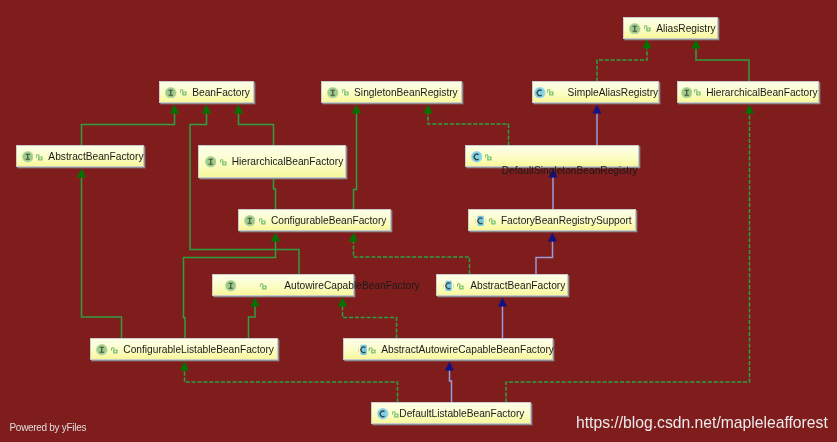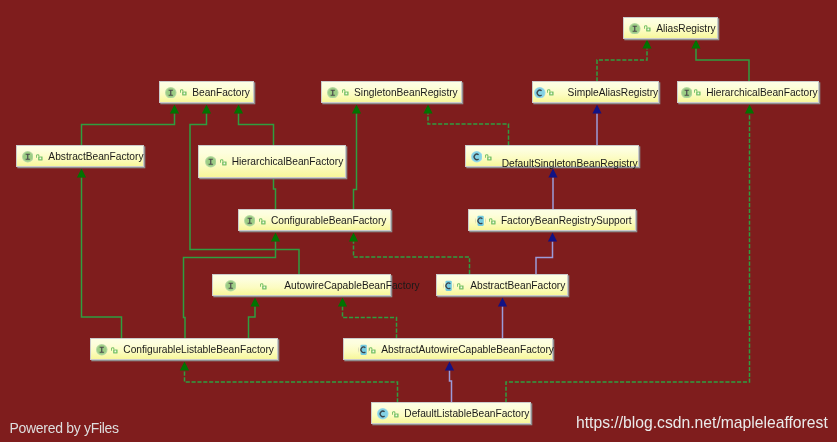--- a/index.html
+++ b/index.html
@@ -10,21 +10,21 @@
   svg#edges{position:absolute;left:0;top:0;width:837px;height:442px;overflow:visible;}
   .node{position:absolute;box-sizing:border-box;
         border:1px solid #cbcbcb;
         background:linear-gradient(180deg,#fdfee4 0%,#fdfedd 22%,#fcfcc2 62%,#f7f79a 100%);
         display:flex;align-items:center;white-space:nowrap;
         box-shadow:1.3px 1.3px 0 0 #8f8f8f;}
   .node .ico{flex:0 0 auto;display:block;position:relative;top:0.8px;}
   .node .lock{flex:0 0 auto;display:block;position:relative;top:1.1px;}
   .node .nlabel{font-size:10.2px;line-height:10px;color:#1a1a1a;}
   .watermark{position:absolute;white-space:nowrap;}
-  #wm-yfiles{left:9.5px;top:422.5px;font-size:14px;line-height:10px;color:#dedede;letter-spacing:-0.3px;}
+  #wm-yfiles{left:9.5px;top:422.5px;font-size:10px;line-height:10px;color:#dedede;letter-spacing:-0.3px;}
   #wm-csdn{left:576px;top:414.6px;font-size:15.7px;line-height:16px;color:#eaeaea;letter-spacing:0.0px;}
 </style>
 </head>
 <body>
 
 <div id="diagram">
   <svg id="edges" viewBox="0 0 837 442" width="837" height="442">
       <g>
         <polyline points="81.5,145.5 81.5,124.5 174.5,124.5 174.5,113.4" fill="none" stroke="#2f9e40" stroke-width="1.5" stroke-linecap="butt" stroke-linejoin="miter"></polyline>
         <polygon points="174.5,104.5 179.1,113.4 169.9,113.4" fill="#017301"></polygon>
@@ -218,21 +218,21 @@
           <circle cx="11.5" cy="11.5" r="11.5" fill="#a0dceb"></circle>
           <circle cx="11.5" cy="11.5" r="9.8" fill="#84d2e5"></circle>
           <path d="M15.2 7.6a5.4 5.4 0 1 0 0 8.2" fill="none" stroke="#3a474d" stroke-width="2.7"></path>
         </svg>
         <i style="display:inline-block;width:3.5px"></i>
         <svg class="lock" width="7" height="7" viewBox="0 0 70 70">
           <path d="M4 37V17a9 9 0 0 1 9-9h7a9 9 0 0 1 9 9v9" fill="none" stroke="#7cc36a" stroke-width="11" stroke-linecap="butt"></path>
           <rect x="21" y="24" width="45" height="40" rx="4" fill="#7cc36a"></rect>
           <rect x="35" y="36" width="17" height="16" rx="3" fill="#f2f9e6"></rect>
         </svg>
-        <span class="nlabel" style="margin-left:10px;position:relative;top:8px">DefaultSingletonBeanRegistry</span>
+        <span class="nlabel" style="margin-left:10px;position:relative;top:15px">DefaultSingletonBeanRegistry</span>
       </div>
       <div class="node" style="left: 237.5px; top: 208.8px; width: 153.4px; height: 22.6px;">
         <i style="display:inline-block;width:5.4px"></i>
         <svg class="ico" width="11.5" height="11.5" viewBox="0 0 23 23">
           <circle cx="11.5" cy="11.5" r="11.5" fill="#b5d9a2"></circle>
           <circle cx="11.5" cy="11.5" r="9.5" fill="#9ccd84"></circle>
           <path d="M7.2 5.6h8.6v2.1h-3.1v7.6h3.1v2.1H7.2v-2.1h3.1V7.7H7.2z" fill="#4a4a4a"></path>
         </svg>
         <i style="display:inline-block;width:3.5px"></i>
         <svg class="lock" width="7" height="7" viewBox="0 0 70 70">
@@ -251,21 +251,21 @@
           <path d="M38.5 18a14.2 14.2 0 1 0 0 22" fill="none" stroke="#3c4349" stroke-width="6.6"></path>
         </svg>
         <i style="display:inline-block;width:2.8px"></i>
         <svg class="lock" width="7" height="7" viewBox="0 0 70 70">
           <path d="M4 37V17a9 9 0 0 1 9-9h7a9 9 0 0 1 9 9v9" fill="none" stroke="#7cc36a" stroke-width="11" stroke-linecap="butt"></path>
           <rect x="21" y="24" width="45" height="40" rx="4" fill="#7cc36a"></rect>
           <rect x="35" y="36" width="17" height="16" rx="3" fill="#f2f9e6"></rect>
         </svg>
         <span class="nlabel" style="margin-left:5.0px;position:relative;top:1.2px">FactoryBeanRegistrySupport</span>
       </div>
-      <div class="node" style="left: 211.8px; top: 273.7px; width: 179px; height: 22.6px; gap: 12px;">
+      <div class="node" style="left: 211.8px; top: 273.7px; width: 142px; height: 22.6px; gap: 12px;">
         <i style="display:inline-block;width:5.4px"></i>
         <svg class="ico" width="11.5" height="11.5" viewBox="0 0 23 23">
           <circle cx="11.5" cy="11.5" r="11.5" fill="#b5d9a2"></circle>
           <circle cx="11.5" cy="11.5" r="9.5" fill="#9ccd84"></circle>
           <path d="M7.2 5.6h8.6v2.1h-3.1v7.6h3.1v2.1H7.2v-2.1h3.1V7.7H7.2z" fill="#4a4a4a"></path>
         </svg>
         <i style="display:inline-block;width:3.5px"></i>
         <svg class="lock" width="7" height="7" viewBox="0 0 70 70">
           <path d="M4 37V17a9 9 0 0 1 9-9h7a9 9 0 0 1 9 9v9" fill="none" stroke="#7cc36a" stroke-width="11" stroke-linecap="butt"></path>
           <rect x="21" y="24" width="45" height="40" rx="4" fill="#7cc36a"></rect>
@@ -326,18 +326,18 @@
           <circle cx="11.5" cy="11.5" r="11.5" fill="#a0dceb"></circle>
           <circle cx="11.5" cy="11.5" r="9.8" fill="#84d2e5"></circle>
           <path d="M15.2 7.6a5.4 5.4 0 1 0 0 8.2" fill="none" stroke="#3a474d" stroke-width="2.7"></path>
         </svg>
         <i style="display:inline-block;width:3.5px"></i>
         <svg class="lock" width="7" height="7" viewBox="0 0 70 70">
           <path d="M4 37V17a9 9 0 0 1 9-9h7a9 9 0 0 1 9 9v9" fill="none" stroke="#7cc36a" stroke-width="11" stroke-linecap="butt"></path>
           <rect x="21" y="24" width="45" height="40" rx="4" fill="#7cc36a"></rect>
           <rect x="35" y="36" width="17" height="16" rx="3" fill="#f2f9e6"></rect>
         </svg>
-        <span class="nlabel" style="margin-left:5.0px;position:relative;top:1.2px">DefaultListableBeanFactory</span>
+        <span class="nlabel" style="position:relative;top:1.2px">DefaultListableBeanFactory</span>
       </div>
     </div>
   <div class="watermark" id="wm-yfiles">Powered by yFiles</div>
   <div class="watermark" id="wm-csdn">https://blog.csdn.net/mapleleafforest</div>
 </div>
 
 </body></html>

